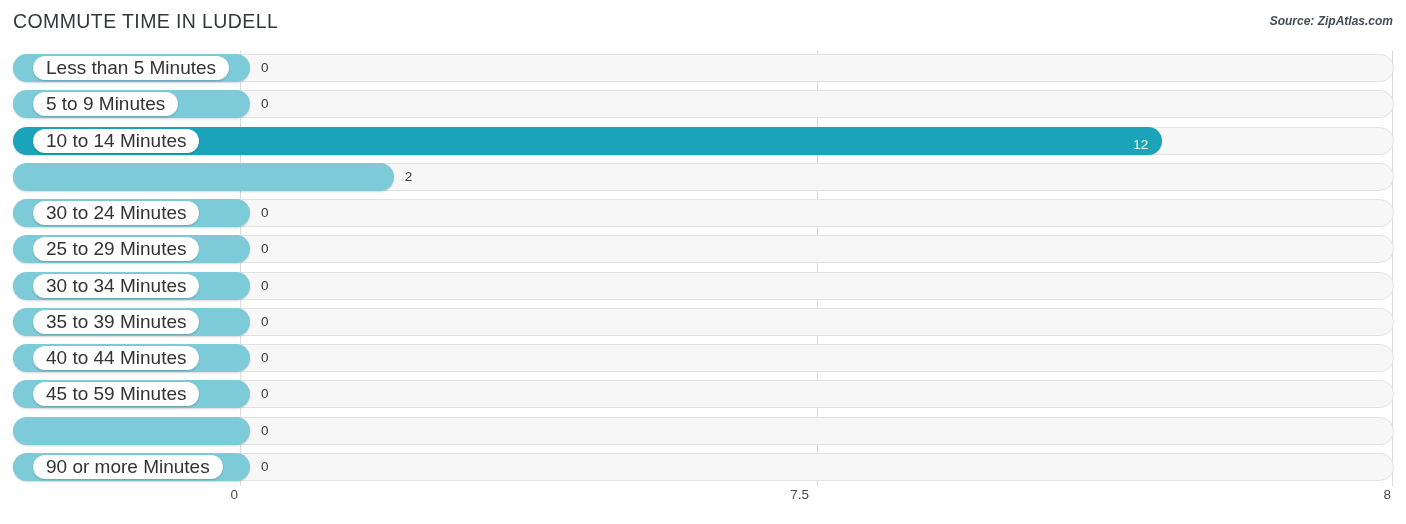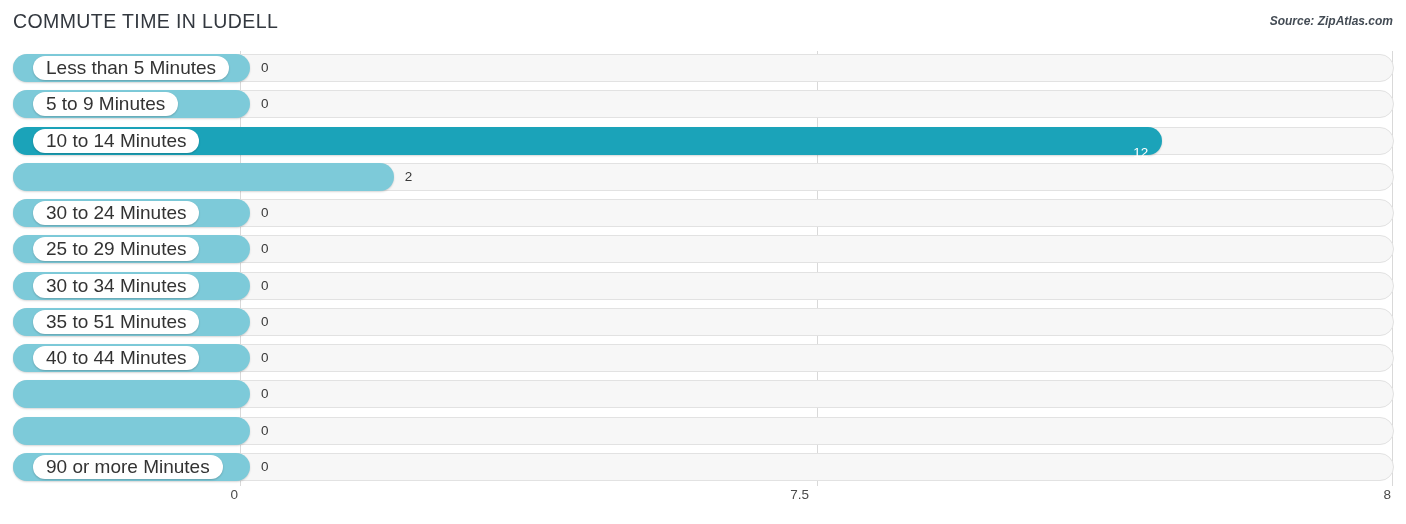--- a/index.html
+++ b/index.html
@@ -83,21 +83,21 @@
     background: #7dcad9;
     border-radius: 14px;
     box-shadow: 0 1px 2px rgba(0,0,0,0.16);
   }
   .bar.max {
     background: #1ba3b9;
   }
   .bar-value-inside {
     position: absolute;
     right: 14px;
-    top: 12px;
+    top: 4px;
     line-height: 28px;
     font-size: 13.5px;
     color: #ffffff;
     white-space: nowrap;
   }
   .bar-value-outside {
     position: absolute;
     top: 0;
     line-height: 28px;
     font-size: 13.5px;
@@ -186,32 +186,33 @@
       <div class="row" style="top: 220.5px;">
         <div class="track"></div>
         <div class="bar" style="width: 237px;"></div>
         <div class="bar-value-outside" style="left: 248px;">0</div>
         <div class="cat-pill">30 to 34 Minutes</div>
       </div>
       <div class="row" style="top: 256.75px;">
         <div class="track"></div>
         <div class="bar" style="width: 237px;"></div>
         <div class="bar-value-outside" style="left: 248px;">0</div>
-        <div class="cat-pill">35 to 51 Minutes</div>
+        <div class="cat-pill">35 to 39 Minutes</div>
       </div>
       <div class="row" style="top: 293px;">
         <div class="track"></div>
         <div class="bar" style="width: 237px;"></div>
         <div class="bar-value-outside" style="left: 248px;">0</div>
         <div class="cat-pill">40 to 44 Minutes</div>
       </div>
       <div class="row" style="top: 329.25px;">
         <div class="track"></div>
         <div class="bar" style="width: 237px;"></div>
         <div class="bar-value-outside" style="left: 248px;">0</div>
+        <div class="cat-pill">45 to 59 Minutes</div>
       </div>
       <div class="row" style="top: 365.5px;">
         <div class="track"></div>
         <div class="bar" style="width: 237px;"></div>
         <div class="bar-value-outside" style="left: 248px;">0</div>
       </div>
       <div class="row" style="top: 401.75px;">
         <div class="track"></div>
         <div class="bar" style="width: 237px;"></div>
         <div class="bar-value-outside" style="left: 248px;">0</div>

